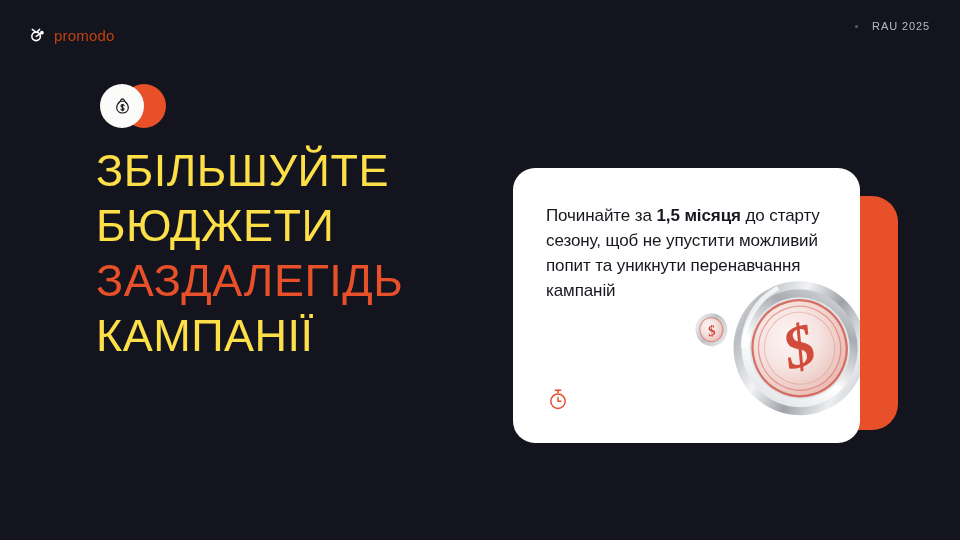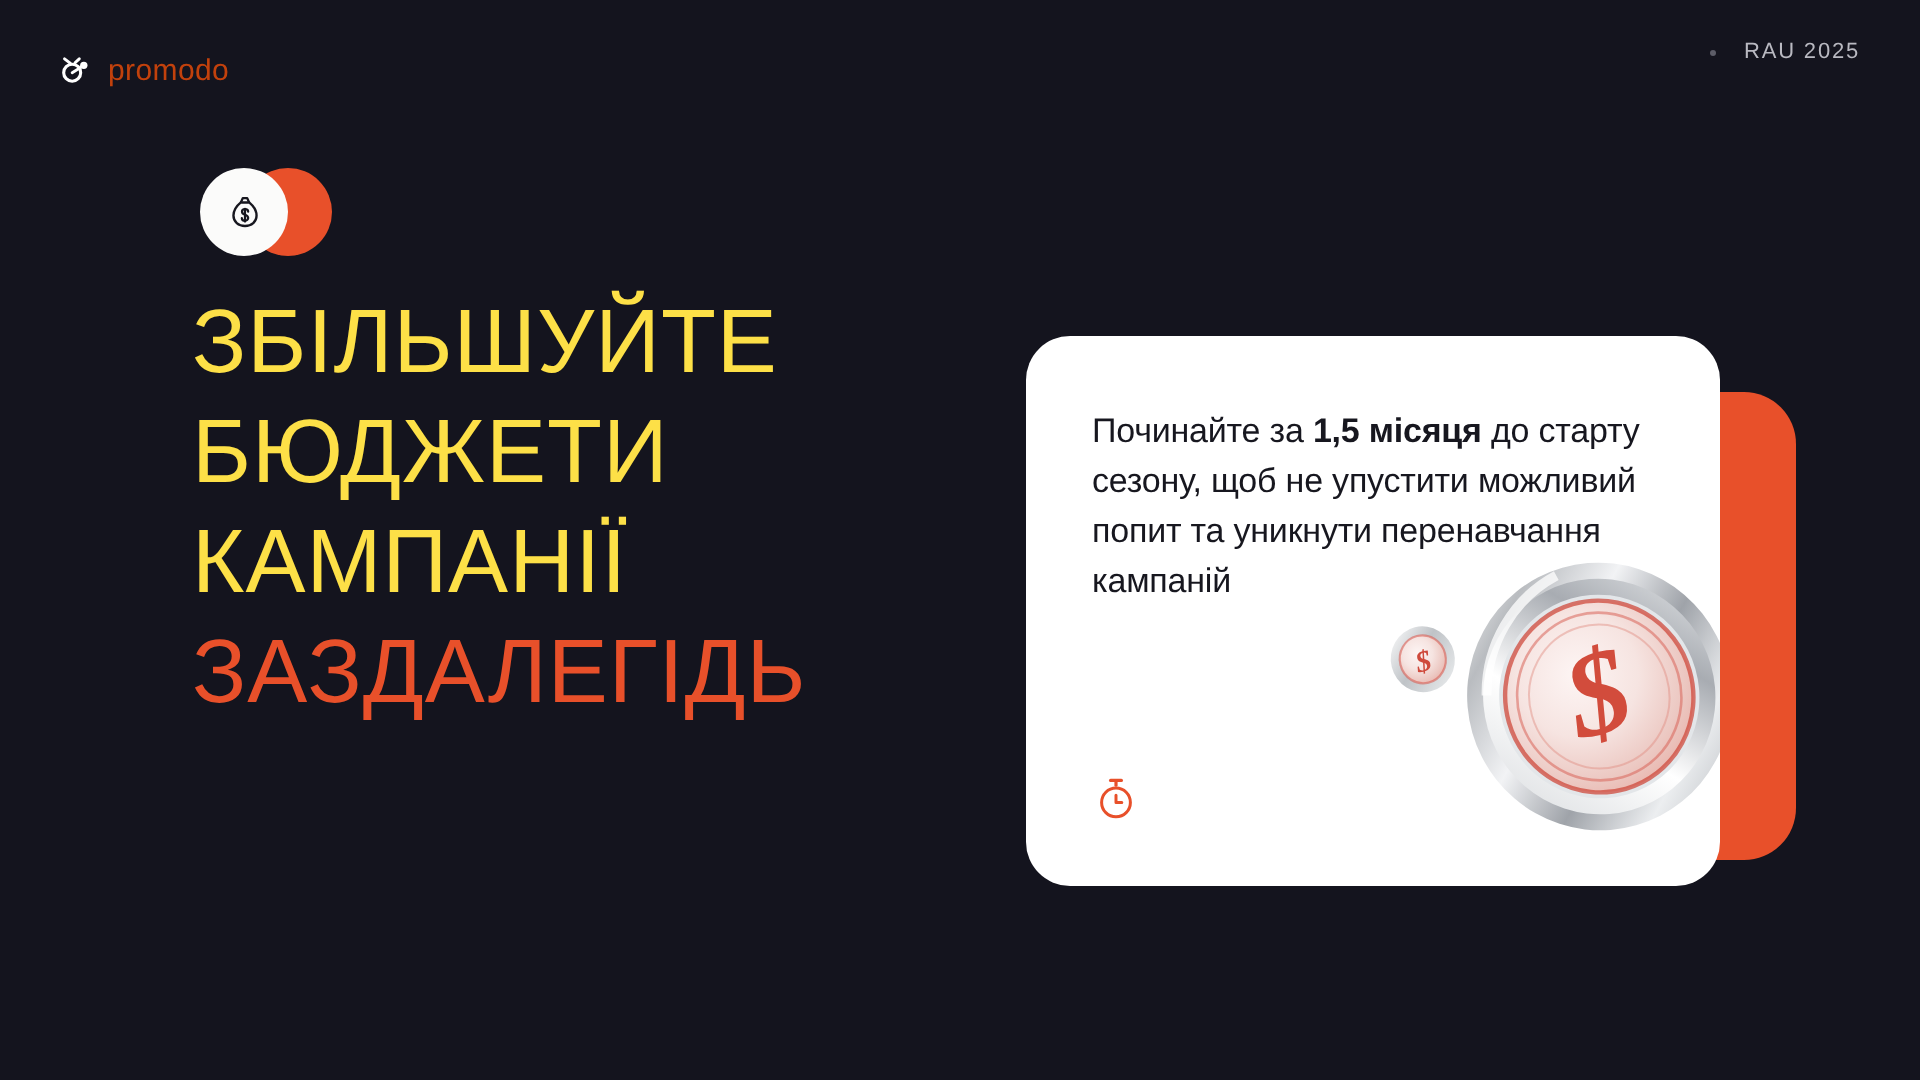--- a/index.html
+++ b/index.html
@@ -142,22 +142,22 @@
         <path d="M9.4 5.3 L10.6 2.6 L13.4 2.6 L14.6 5.3" stroke="#17171f" stroke-width="1.5" stroke-linejoin="round" fill="none"></path>
         <path d="M12 9.4 L12 17.4" stroke="#17171f" stroke-width="1.4" stroke-linecap="round"></path>
         <path d="M14.0 11.2 C14.0 10.1 13.0 9.6 12.0 9.6 C11.0 9.6 10.1 10.2 10.1 11.2 C10.1 13.7 14.0 12.6 14.0 15.2 C14.0 16.2 13.0 16.9 12.0 16.9 C11.0 16.9 10.0 16.4 10.0 15.3" stroke="#17171f" stroke-width="1.4" stroke-linecap="round" fill="none"></path>
       </svg>
     </span>
   </div>
 
   <div class="headline">
     <span class="headline-line">ЗБІЛЬШУЙТЕ</span>
     <span class="headline-line">БЮДЖЕТИ</span>
+    <span class="headline-line accent">ЗАЗДАЛЕГІДЬ</span>
     <span class="headline-line">КАМПАНІЇ</span>
-    <span class="headline-line accent">ЗАЗДАЛЕГІДЬ</span>
   </div>
 
   <div class="card-stack">
     <div class="card-shadow"></div>
 
     <div class="card">
       <p class="card-text"><span>Починайте за </span><b>1,5 місяця</b><span> до старту сезону, щоб не упустити можливий попит та уникнути перенавчання кампаній</span></p>
 
       <span class="card-timer">
         <svg viewBox="0 0 24 24" fill="none" xmlns="http://www.w3.org/2000/svg">

